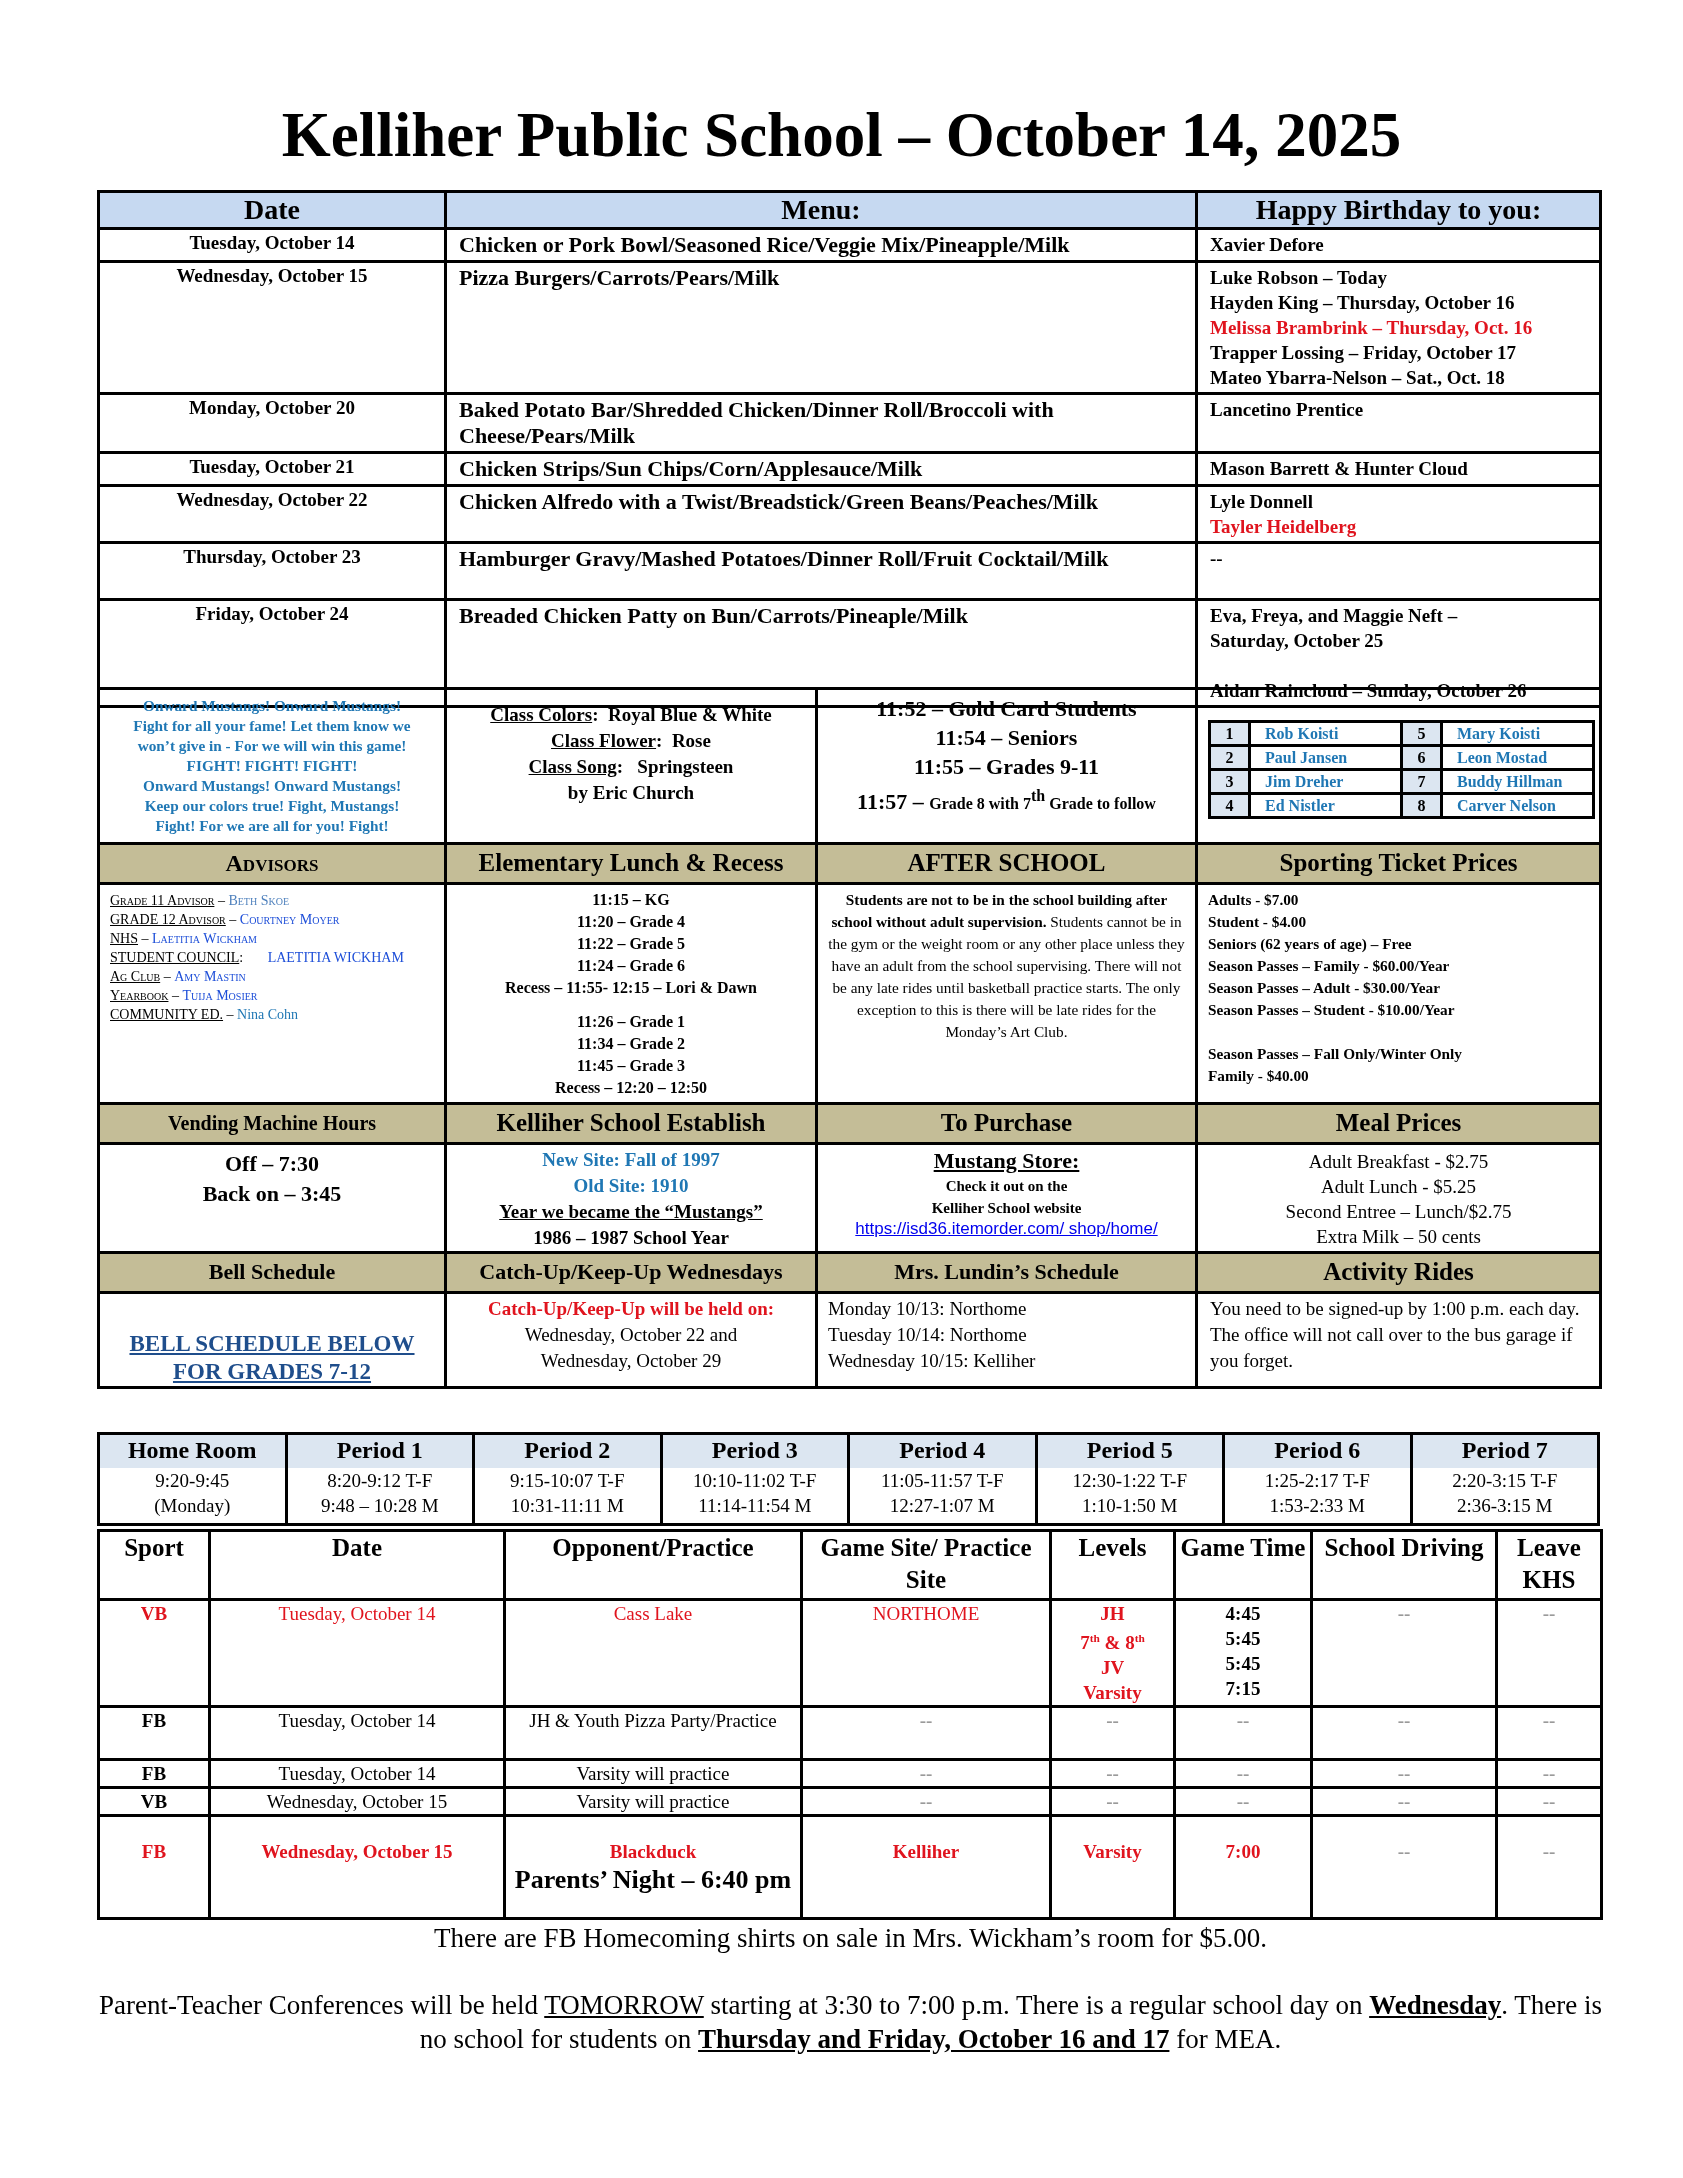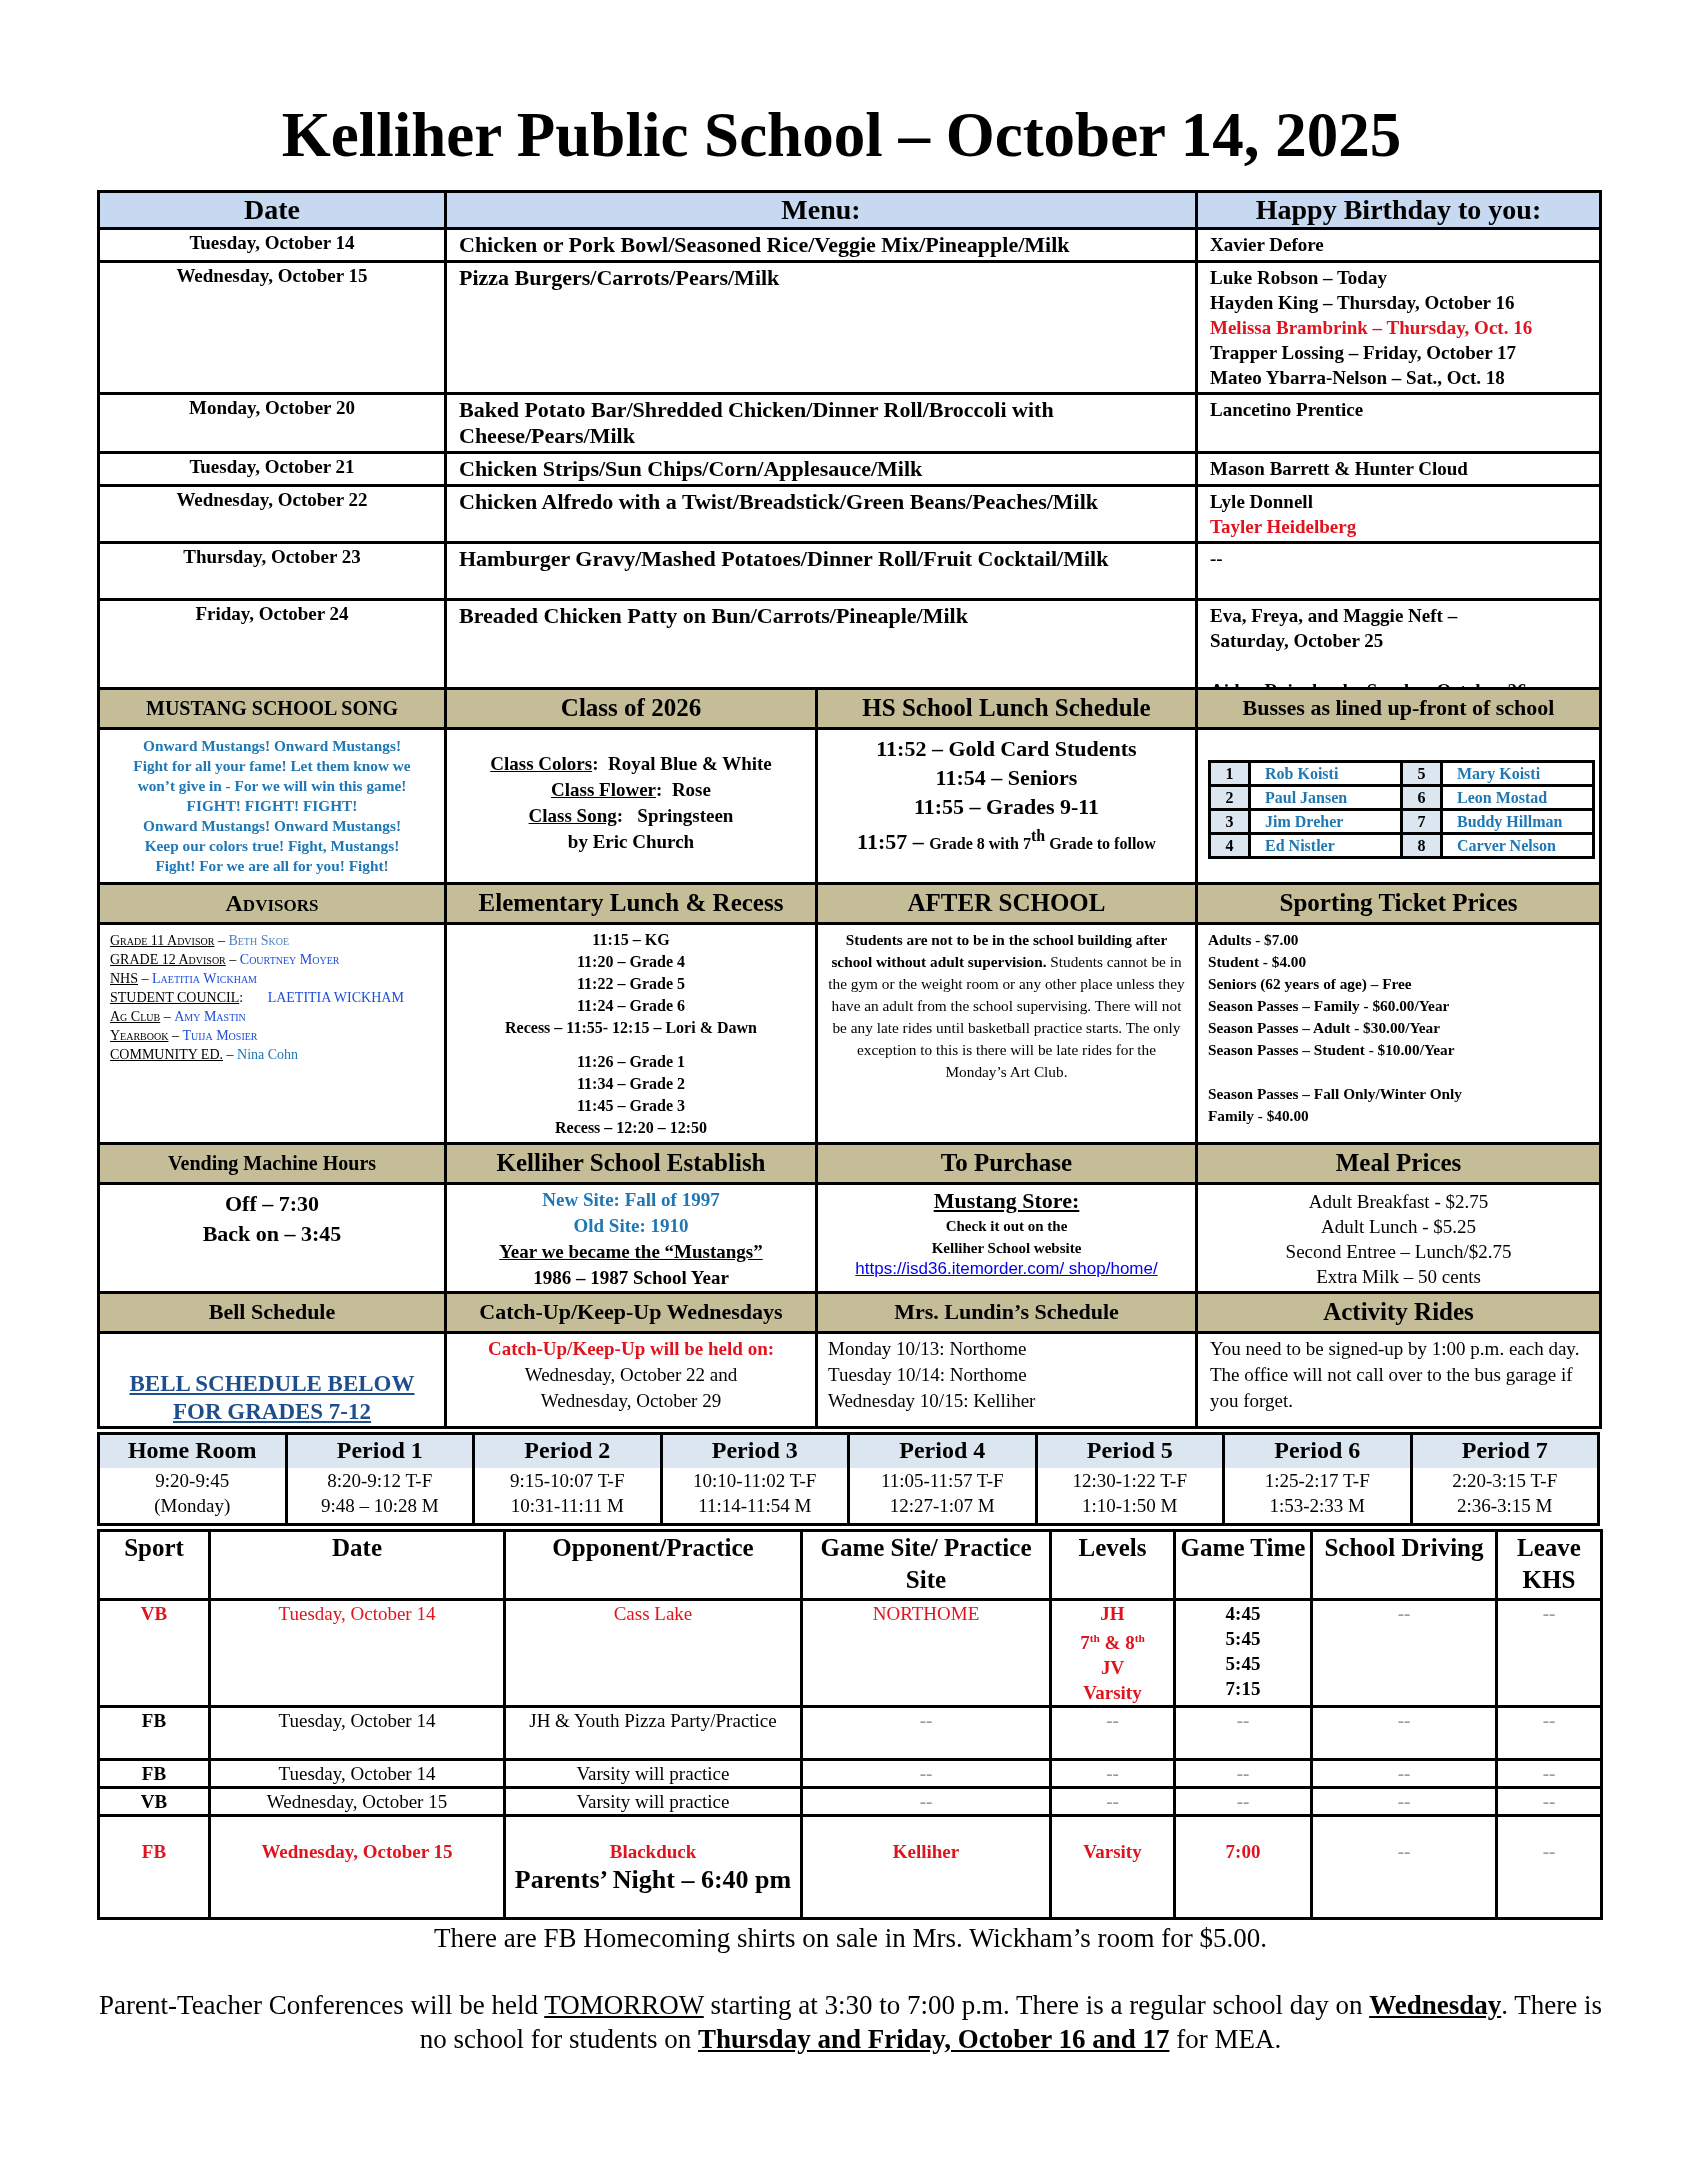--- a/index.html
+++ b/index.html
@@ -11,21 +11,21 @@
   .main { position: absolute; top: 190px; left: 97px; width: 1503px; }
   .hdr-blue { background: #C6D9F1; font-size: 28px; font-weight: bold; text-align: center; height: 36px; padding: 0; line-height: 34px; }
   .hdr-tan { background: #C4BD97; font-weight: bold; text-align: center; font-size: 25px; height: 40px; line-height: 36px; }
   .hdr-tan.small { font-size: 20px; }
   .date-cell { text-align: center; font-size: 19px; font-weight: bold; padding-top: 2px; }
   .menu-cell { font-size: 22px; font-weight: bold; padding: 2px 12px; line-height: 26px; }
   .bday-cell { font-size: 19px; font-weight: bold; padding: 2px 12px; line-height: 25px; }
   .red { color: #E0141E; }
   .blue { color: #1F77B4; }
   .song { color: #1F77B4; font-weight: bold; font-size: 15.3px; text-align: center; line-height: 20px; padding: 6px 4px; }
-  .class26 { font-size: 19px; font-weight: bold; text-align: center; line-height: 26px; padding-top: 21px; }
+  .class26 { font-size: 19px; font-weight: bold; text-align: center; line-height: 26px; padding-top: 12px; }
   .u { text-decoration: underline; }
   .lunch { font-size: 22px; font-weight: bold; text-align: center; line-height: 29px; padding-top: 4px; }
   .lunch .sm { font-size: 16px; }
   .bus-wrap { padding: 30px 4px 4px 10px; }
   .bus { width: 100%; border-collapse: collapse; }
   .bus td { border: 3px solid #000; font-size: 16px; font-weight: bold; height: 24px; line-height: 20px; vertical-align: middle; }
   .bus td.num { background: #DCE6F1; text-align: center; width: 40px; }
   .bus td.name { color: #1F77B4; padding-left: 14px; }
   .adv { font-size: 14px; padding: 6px 10px; line-height: 19px; }
   .adv .lbl { text-decoration: underline; font-variant: small-caps; }
@@ -135,26 +135,20 @@
 
 <table class="main" style="top:687px">
   <colgroup>
       <col style="width:347px">
       <col style="width:371px">
       <col style="width:380px">
       <col style="width:404px">
     </colgroup>
 
   <tbody>
-      <tr>
-    <td class="hdr-tan small">MUSTANG SCHOOL SONG</td>
-    <td class="hdr-tan">Class of 2026</td>
-    <td class="hdr-tan">HS School Lunch Schedule</td>
-    <td class="hdr-tan" style="font-size:22px">Busses as lined up-front of school</td>
-  </tr>
   <tr style="height:141px">
     <td class="song">
       <div>Onward Mustangs! Onward Mustangs!</div>
       <div>Fight for all your fame!  Let them know we</div>
       <div>won’t give in - For we will win this game!</div>
       <div>FIGHT! FIGHT! FIGHT!</div>
       <div>Onward Mustangs! Onward Mustangs!</div>
       <div>Keep our colors true!  Fight, Mustangs!</div>
       <div>Fight! For we are all for you!  Fight!</div>
     </td>

